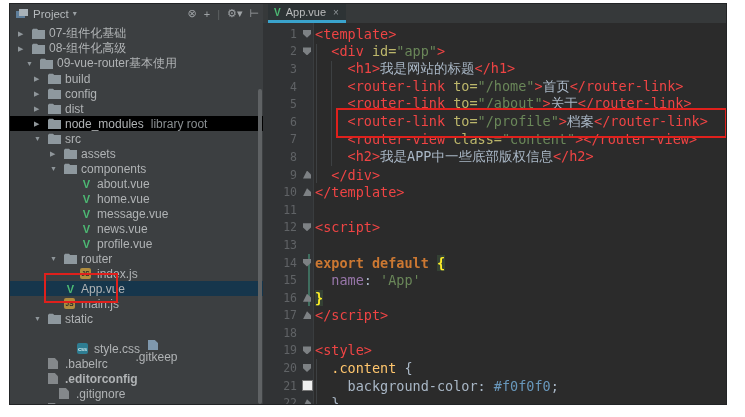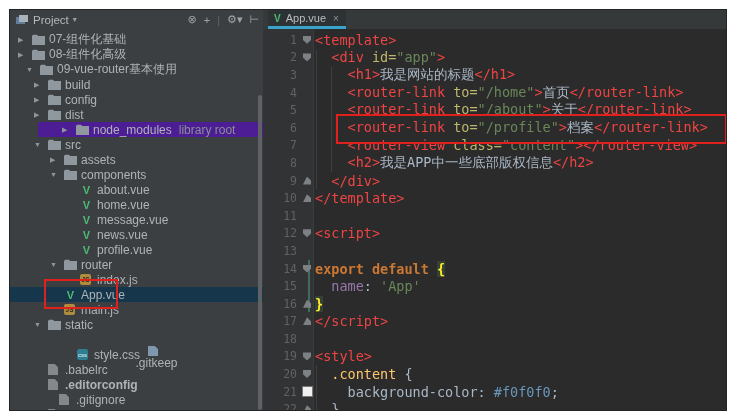--- a/index.html
+++ b/index.html
@@ -1,38 +1,38 @@
 <!DOCTYPE html>
 <html><head>
 <meta charset="utf-8">
 <style>
   html,body{margin:0;padding:0;background:#ffffff;}
   .stage{position:relative;width:745px;height:417px;background:#ffffff;overflow:hidden;
          font-family:"Liberation Sans",sans-serif;}
-  .ide{position:absolute;left:10px;top:10px;width:716px;height:400px;background:#2b2b2b;
+  .ide{position:absolute;left:10px;top:4px;width:716px;height:400px;background:#2b2b2b;
        overflow:hidden;outline:1px solid #222426;}
 
   
   .panel{position:absolute;left:0;top:0;width:253px;height:400px;background:#3c3f41;overflow:hidden;}
   .panel-header{position:relative;height:19px;display:flex;align-items:center;padding-left:6px;
                 color:#b6babd;font-size:11.5px;background:#3c3f41;}
   .pp-icon{width:12px;height:10px;position:relative;margin-right:5px;}
   .pp-icon .b1{position:absolute;left:0;top:2px;width:9px;height:7px;background:#5f7f9b;}
   .pp-icon .b2{position:absolute;left:3px;top:0;width:9px;height:7px;background:#a9b2b8;}
   .ph-caret{color:#9aa0a3;font-size:8px;margin-left:4px;}
   .ph-icons{position:absolute;right:4px;top:0;height:19px;display:flex;align-items:center;gap:7px;
             color:#9fa3a6;font-size:11px;}
   .ph-icons .sep{color:#5f6365;}
   .ph-icons .g{cursor:default;}
 
   .tree{position:relative;padding-top:3px;}
   .trow{position:relative;height:15px;display:flex;align-items:center;font-size:12px;color:#b0b3b5;
         white-space:nowrap;}
   .trow.sel{background:#16364c;}
-  .trow.hl{background:#4c1d95;margin-left:28px;}
+  .trow.hl{background:#000000;}
   .arrow{display:inline-block;width:14px;font-size:7px;color:#8f969a;text-align:left;flex:0 0 14px;}
   .ticon{flex:0 0 13px;width:13px;height:11px;margin-right:4px;display:inline-flex;
          align-items:center;justify-content:center;}
   .i-folder{background:#8e989e;clip-path:polygon(0% 100%,0% 18%,8% 6%,38% 6%,48% 18%,100% 18%,100% 100%);}
   .i-vue{color:#4dba74;font-weight:bold;font-size:11px;background:none;}
   .i-js{background:#b08c3e;color:#2b2b2b;font-size:6.5px;font-weight:bold;border-radius:2px;
         width:11px;height:11px;flex:0 0 11px;margin-right:6px;}
   .i-css{background:#2e7d92;color:#d8eef2;font-size:5.5px;font-weight:bold;border-radius:2px;
          width:11px;height:11px;flex:0 0 11px;margin-right:6px;}
   .i-file{background:#7f98ad;clip-path:polygon(0 0,68% 0,100% 30%,100% 100%,0 100%);width:10px;flex:0 0 10px;margin-right:7px;}

